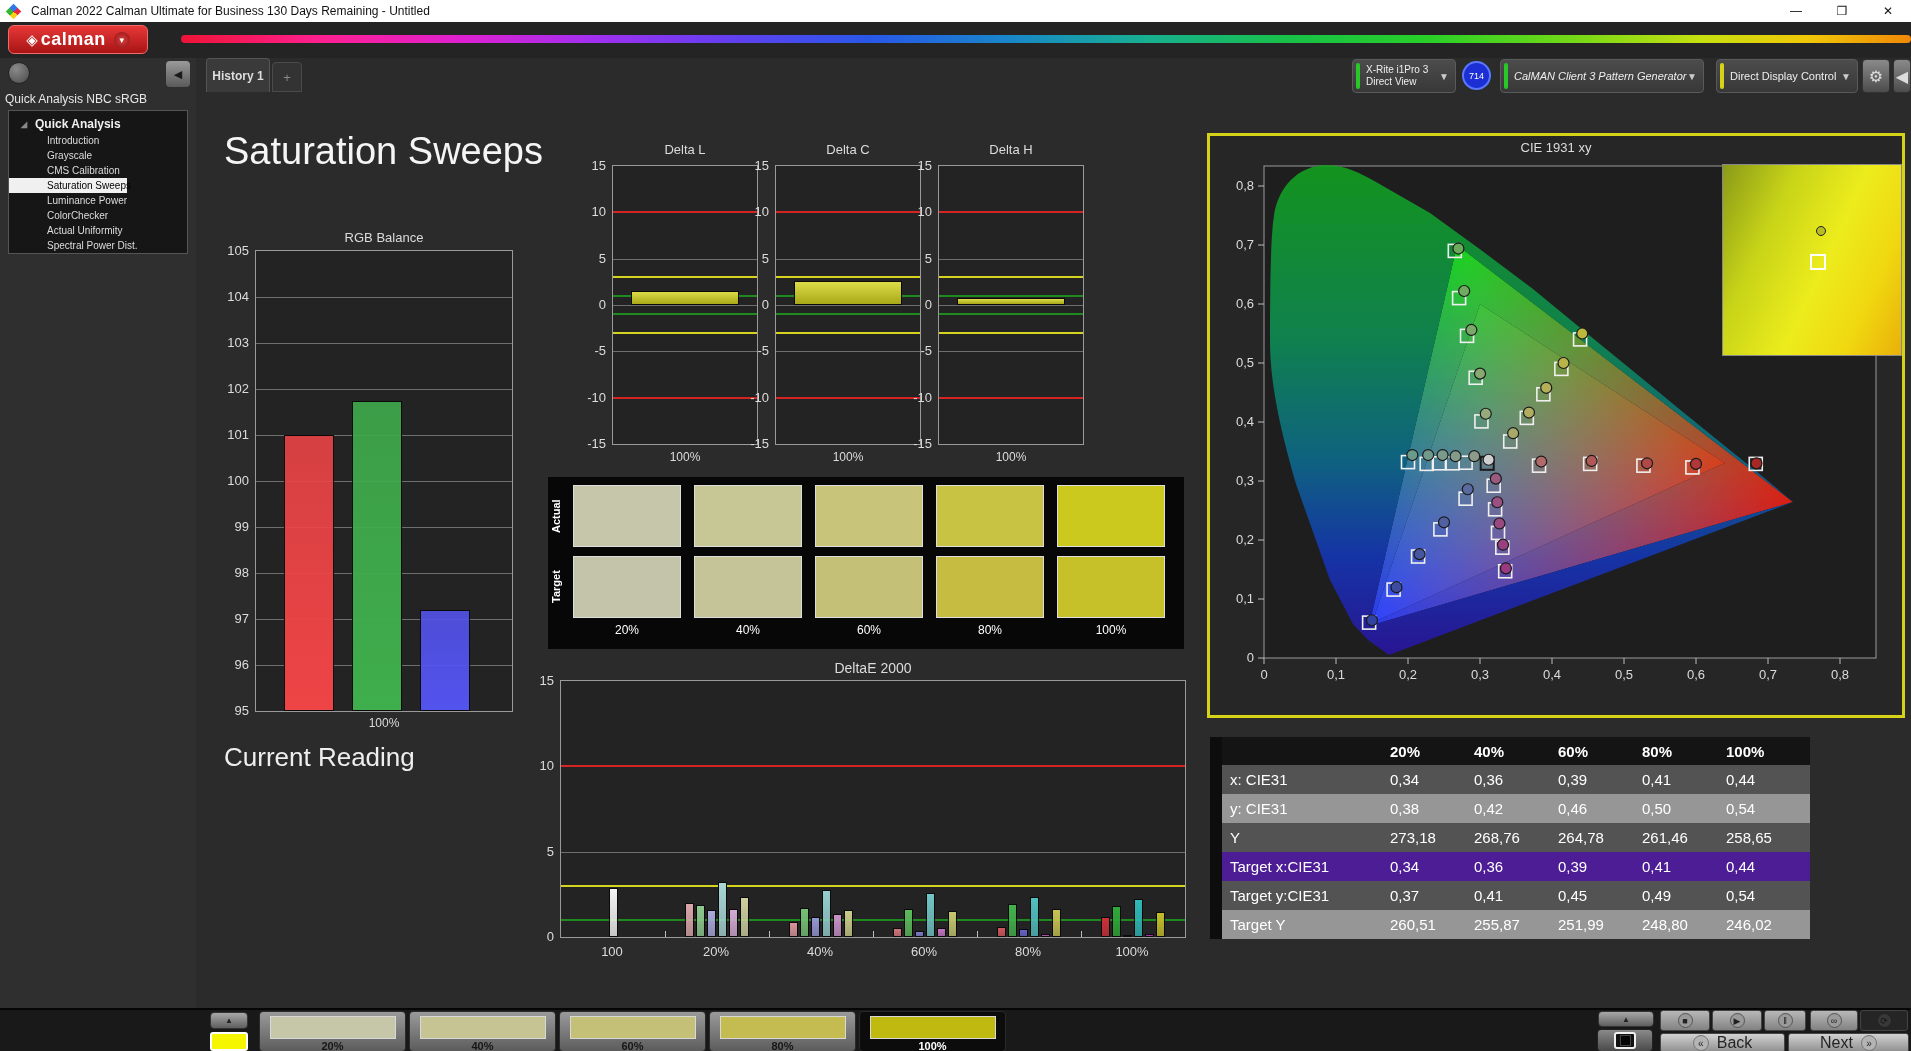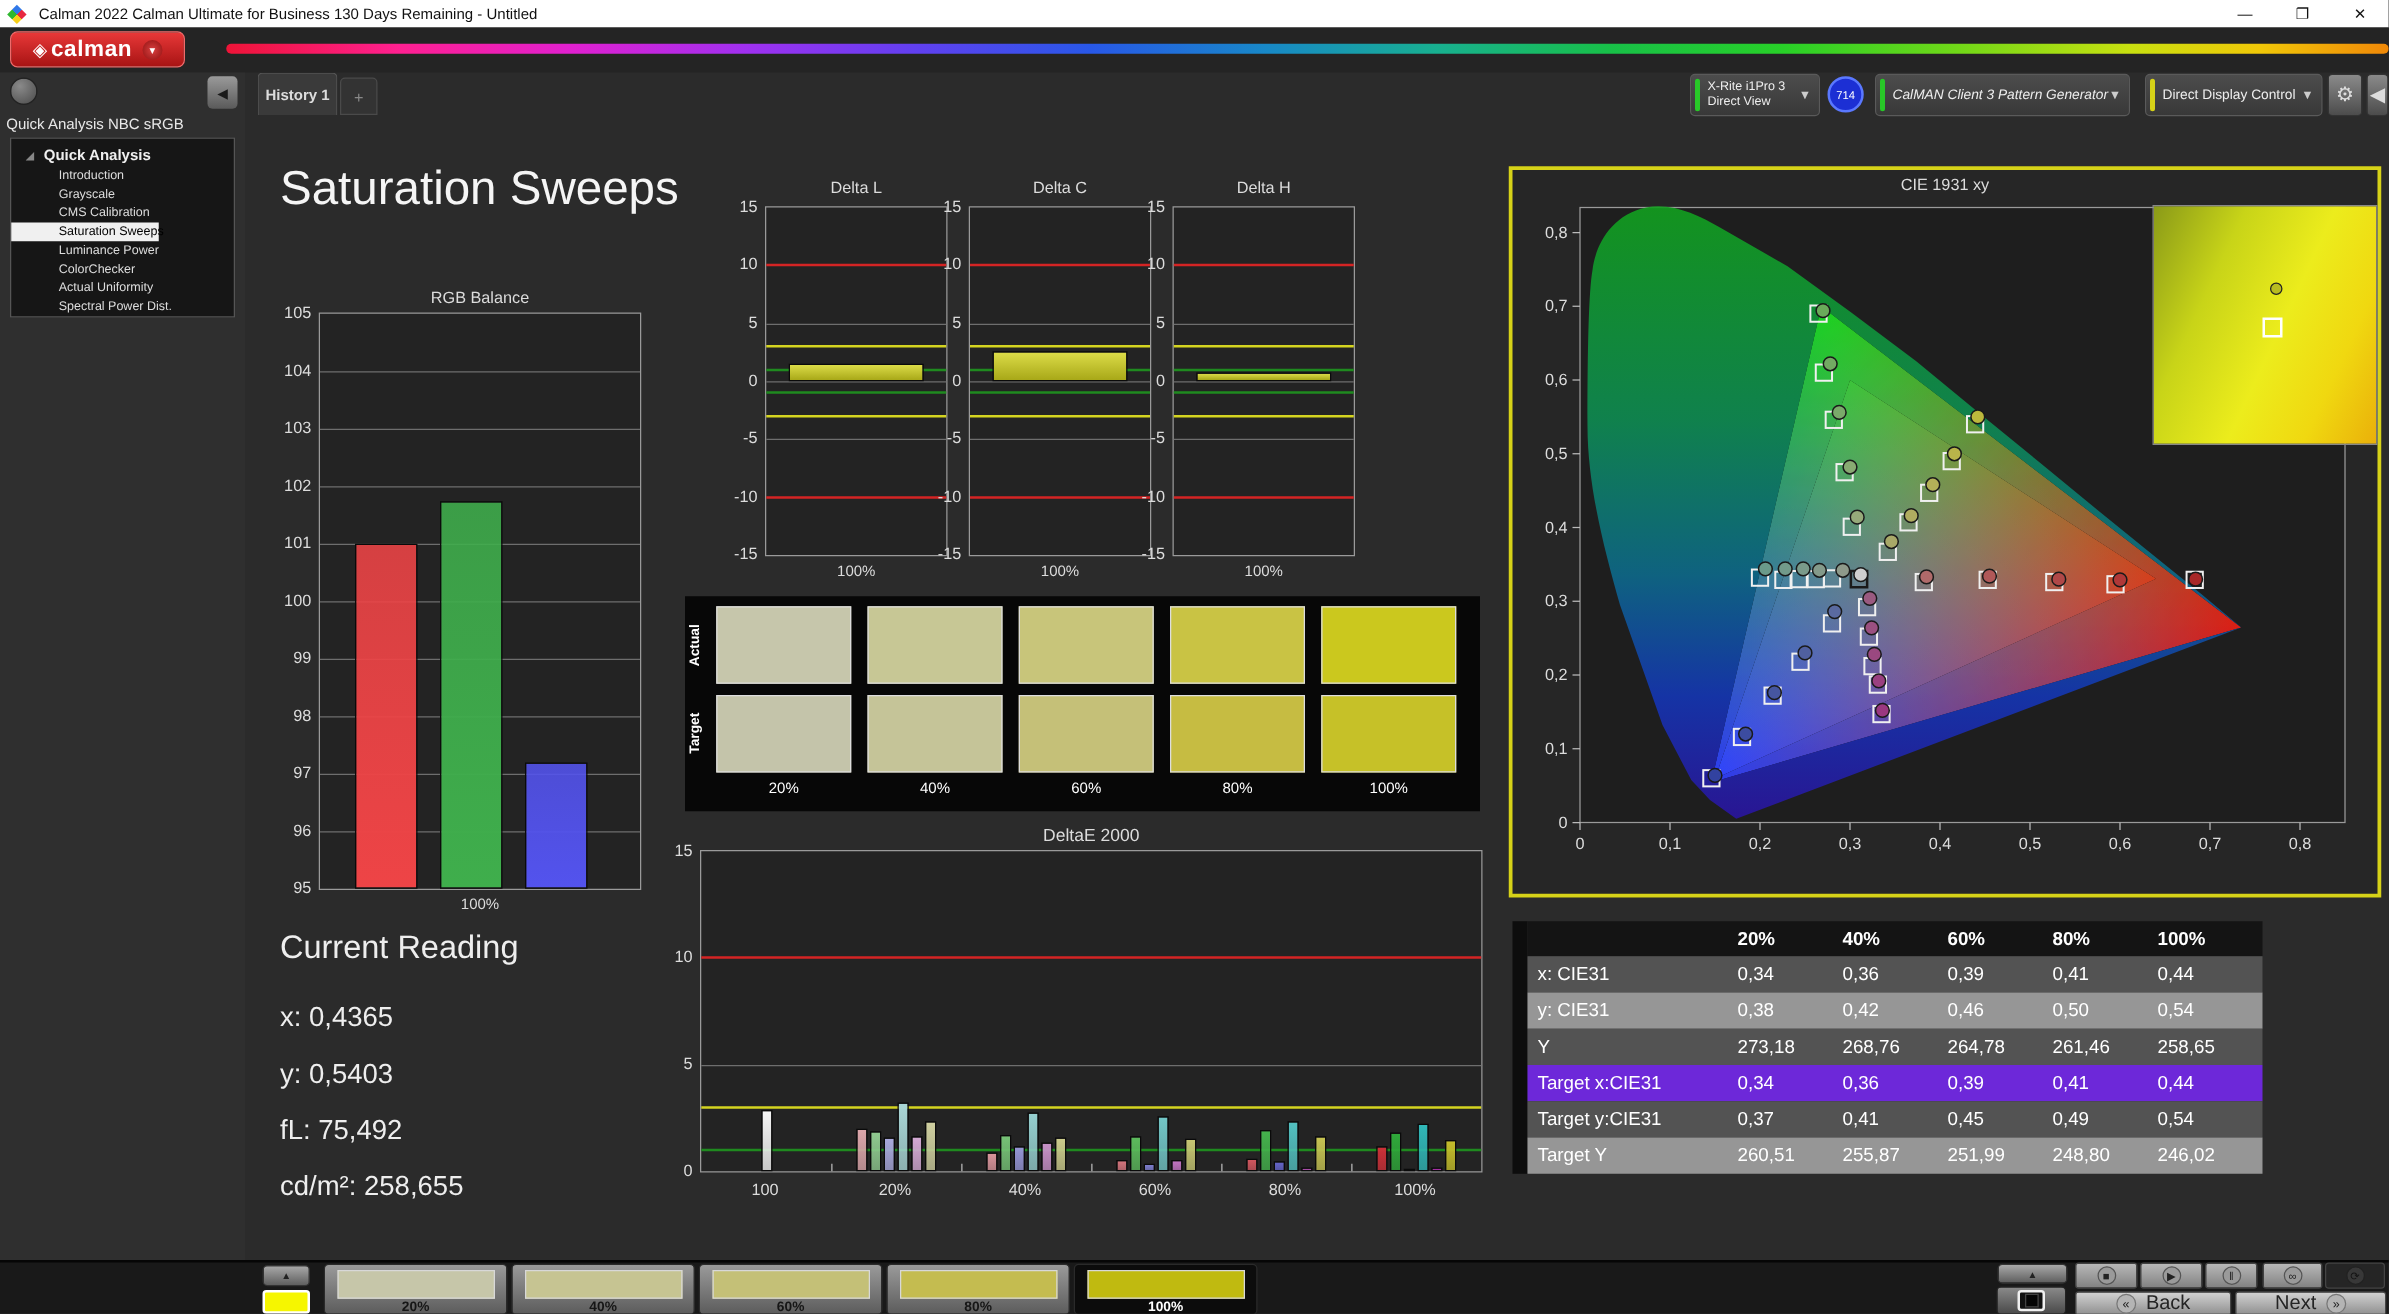--- a/index.html
+++ b/index.html
@@ -568,21 +568,21 @@
         <div class="tcell">0,54</div>
       </div>
       <div class="trow" style="background: rgb(83, 83, 83);">
         <div class="tcell-label">Y</div>
         <div class="tcell">273,18</div>
         <div class="tcell">268,76</div>
         <div class="tcell">264,78</div>
         <div class="tcell">261,46</div>
         <div class="tcell">258,65</div>
       </div>
-      <div class="trow" style="background: #6d28d9;">
+      <div class="trow" style="background: #4c1d95;">
         <div class="tcell-label">Target x:CIE31</div>
         <div class="tcell">0,34</div>
         <div class="tcell">0,36</div>
         <div class="tcell">0,39</div>
         <div class="tcell">0,41</div>
         <div class="tcell">0,44</div>
       </div>
       <div class="trow" style="background: rgb(83, 83, 83);">
         <div class="tcell-label">Target y:CIE31</div>
         <div class="tcell">0,37</div>
@@ -596,26 +596,20 @@
         <div class="tcell">260,51</div>
         <div class="tcell">255,87</div>
         <div class="tcell">251,99</div>
         <div class="tcell">248,80</div>
         <div class="tcell">246,02</div>
       </div>
     </div>
 
   <div class="cur-reading">
     <div class="cur-title">Current Reading</div>
-    <div id="cur-lines">
-        <div class="cur-line">x: 0,4365</div>
-        <div class="cur-line">y: 0,5403</div>
-        <div class="cur-line">fL: 75,492</div>
-        <div class="cur-line">cd/m²: 258,655</div>
-      </div>
   </div>
 
   <div class="bottombar">
     <div style="position:absolute; left:208px; top:0; width:42px; height:43px;">
       <div class="up-btn" style="left:2px; top:2px; width:38px; height:17px;">▲</div>
       <div class="cur-swatch" id="cur-swatch" style="background: rgb(246, 246, 0);"></div>
     </div>
     <div id="pattern-buttons">
         <div class="pat-btn" style="left: 259px;">
           <div class="pat-patch" style="background: rgb(198, 198, 169);"></div>

